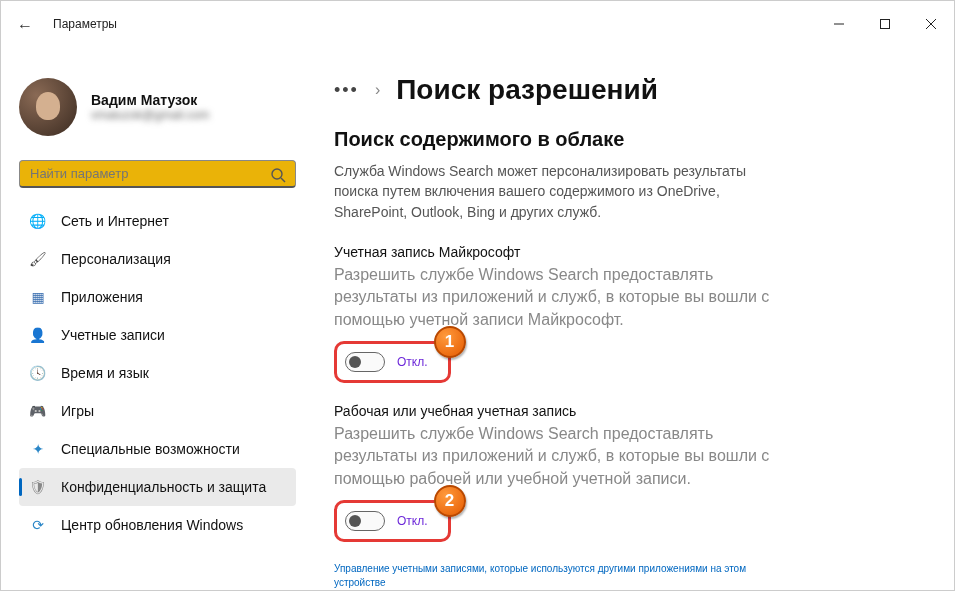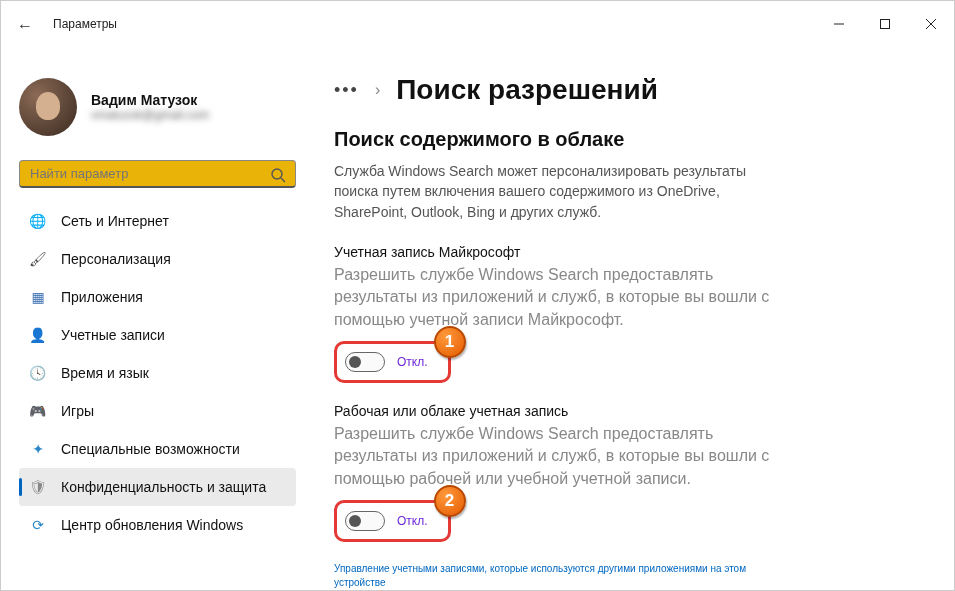--- a/index.html
+++ b/index.html
@@ -140,21 +140,21 @@
         <div class="setting">
           <div class="setting-label">Учетная запись Майкрософт</div>
           <div class="setting-desc">Разрешить службе Windows Search предоставлять результаты из приложений и служб, в которые вы вошли с помощью учетной записи Майкрософт.</div>
           <div class="toggle-row">
             <div class="toggle"></div>
             <span class="toggle-state">Откл.</span>
             <div class="badge">1</div>
           </div>
         </div>
         <div class="setting">
-          <div class="setting-label">Рабочая или облаке учетная запись</div>
+          <div class="setting-label">Рабочая или учебная учетная запись</div>
           <div class="setting-desc">Разрешить службе Windows Search предоставлять результаты из приложений и служб, в которые вы вошли с помощью рабочей или учебной учетной записи.</div>
           <div class="toggle-row">
             <div class="toggle"></div>
             <span class="toggle-state">Откл.</span>
             <div class="badge">2</div>
           </div>
         </div>
       </div>
 
     <div class="link">Управление учетными записями, которые используются другими приложениями на этом устройстве</div>

